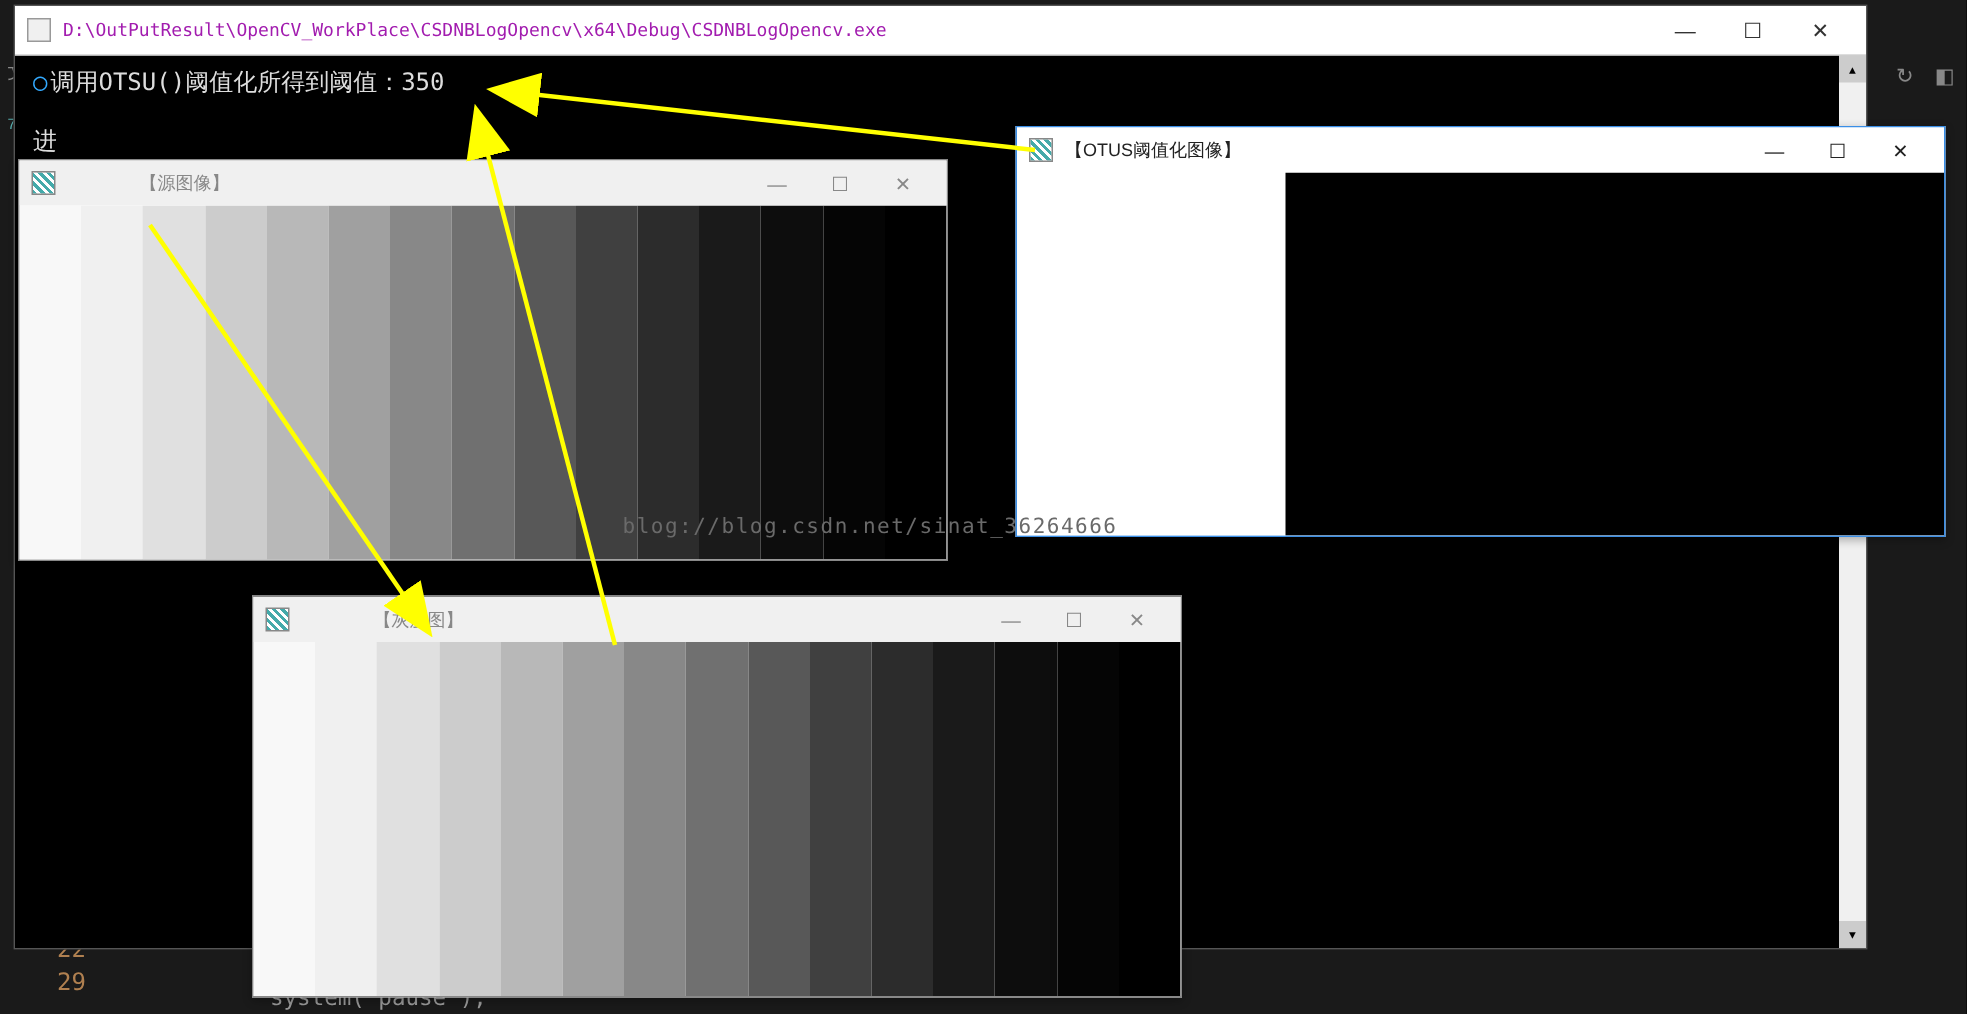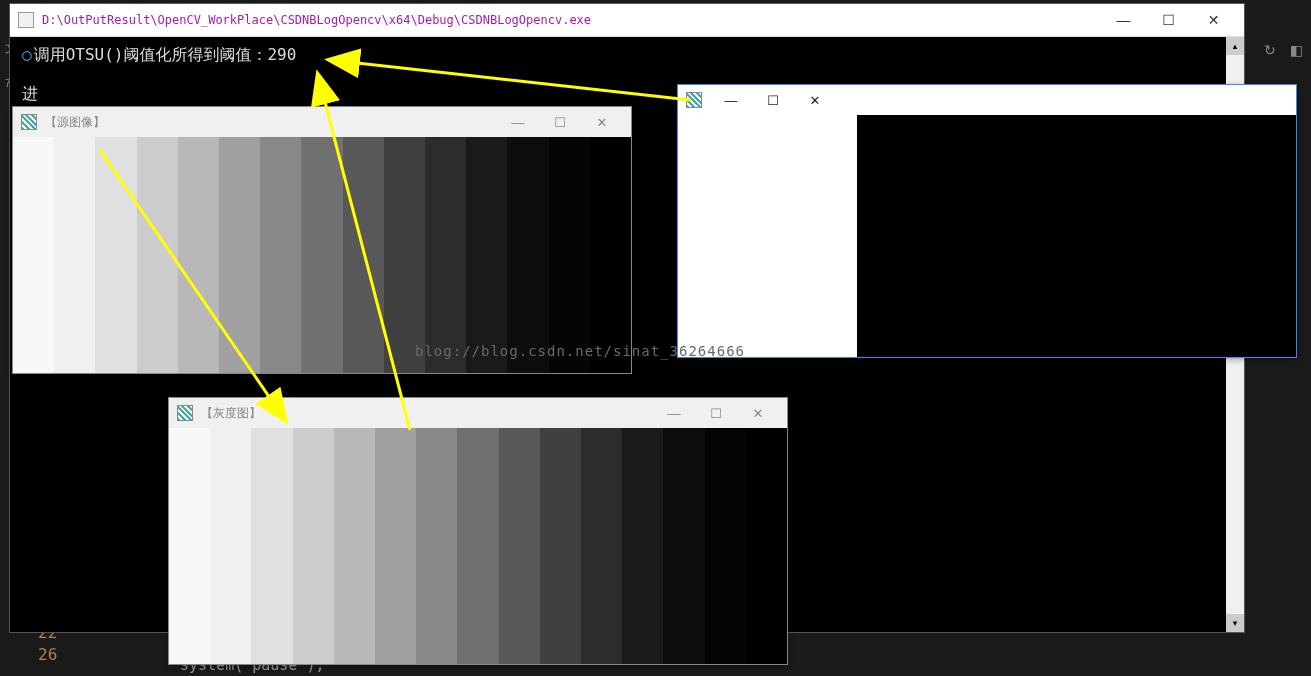--- a/index.html
+++ b/index.html
@@ -106,21 +106,21 @@
       box-shadow: 0 2px 6px rgba(0,0,0,0.3);
     }
     .sub-window.non-focused { border-color: #888; }
     .sub-titlebar {
       height: 30px;
       background: #fff;
       display: flex;
       align-items: center;
       padding: 0 8px;
     }
-    .sub-window.non-focused .sub-titlebar { background: #f0f0f0; }
+    .sub-window.non-focused .sub-titlebar { background: #f0f0f0; gap: 48px; }
     .sub-icon {
       width: 16px;
       height: 16px;
       border: 1px solid #888;
       margin-right: 8px;
       background: repeating-linear-gradient(45deg,#4aa,#4aa 2px,#fff 2px,#fff 4px);
     }
     .sub-title {
       flex: 1;
       font-size: 12px;
@@ -236,37 +236,37 @@
 <div class="bg-ide-left">
   <div>文件</div>
   <div style="margin-top:10px;font-size:10px;color:#5aa">7(</div>
 </div>
 <div class="ide-right-icons">
   <span>↻</span>
   <span>◧</span>
 </div>
 <div class="bg-line-numbers">
   <div>22</div>
-  <div>26</div>
+  <div>29</div>
 </div>
 <div class="bg-code">system("pause");</div>
 <div class="semicolon">;</div>
 
 <div class="main-window">
   <div class="main-titlebar">
     <span class="icon"></span>
     <span class="title">D:\OutPutResult\OpenCV_WorkPlace\CSDNBLogOpencv\x64\Debug\CSDNBLogOpencv.exe</span>
     <div class="win-controls">
       <div class="win-btn">—</div>
       <div class="win-btn">☐</div>
       <div class="win-btn">✕</div>
     </div>
   </div>
   <div class="main-content">
-    <span style="color:#3af;margin-right:2px">○</span><span class="console-text">调用OTSU()阈值化所得到阈值：290</span>
+    <span style="color:#3af;margin-right:2px">○</span><span class="console-text">调用OTSU()阈值化所得到阈值：350</span>
     <div style="margin-top:18px" class="console-text">进</div>
   </div>
   <div class="scrollbar-v">
     <div class="scroll-thumb-top">▴</div>
     <div class="scroll-thumb-bottom">▾</div>
   </div>
 </div>
 
 <div class="sub-window non-focused" style="left:12px;top:106px;width:620px;height:268px">
   <div class="sub-titlebar">
@@ -326,20 +326,21 @@
         <div style="background: rgb(13, 13, 13);"></div>
         <div style="background: rgb(5, 5, 5);"></div>
         <div style="background: rgb(0, 0, 0);"></div>
       </div>
   </div>
 </div>
 
 <div class="sub-window" style="left:677px;top:84px;width:620px;height:274px;border-color:#3a8ee6">
   <div class="sub-titlebar">
     <span class="sub-icon"></span>
+    <span class="sub-title" style="color:#222;font-weight:500">【OTUS阈值化图像】</span>
     <div class="sub-controls">
       <div class="sub-btn" style="color:#222">—</div>
       <div class="sub-btn" style="color:#222">☐</div>
       <div class="sub-btn" style="color:#222">✕</div>
     </div>
   </div>
   <div class="sub-content">
     <div class="binary-img">
       <div class="binary-white"></div>
       <div class="binary-black"></div>

